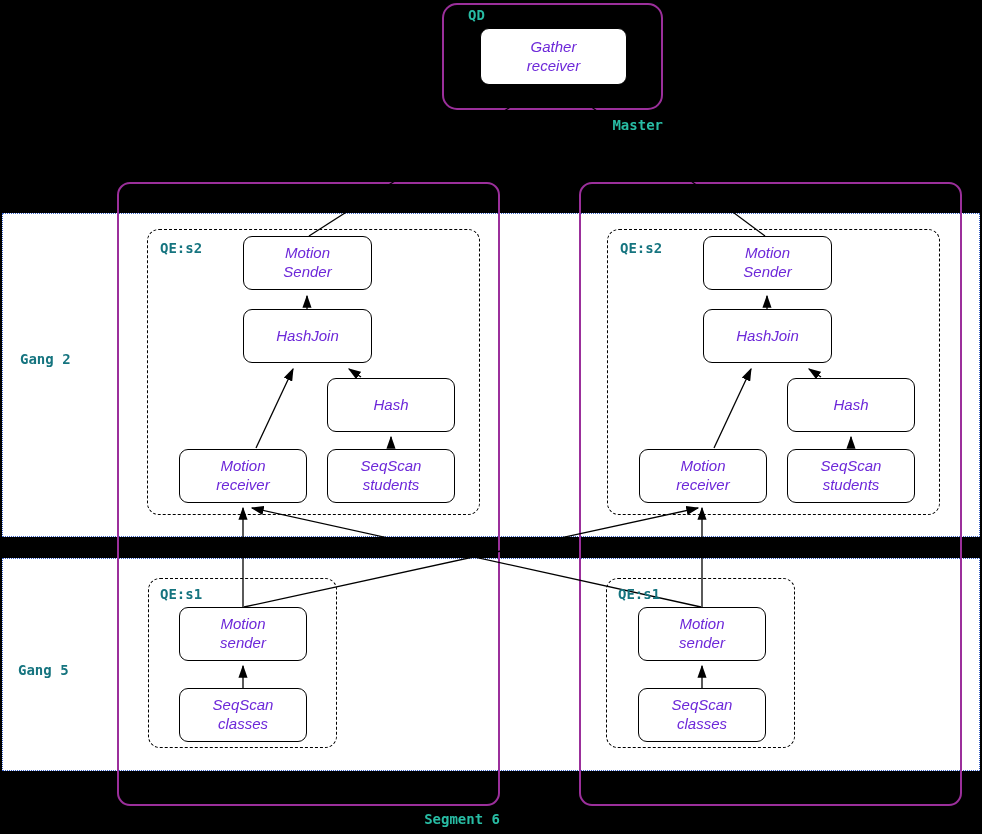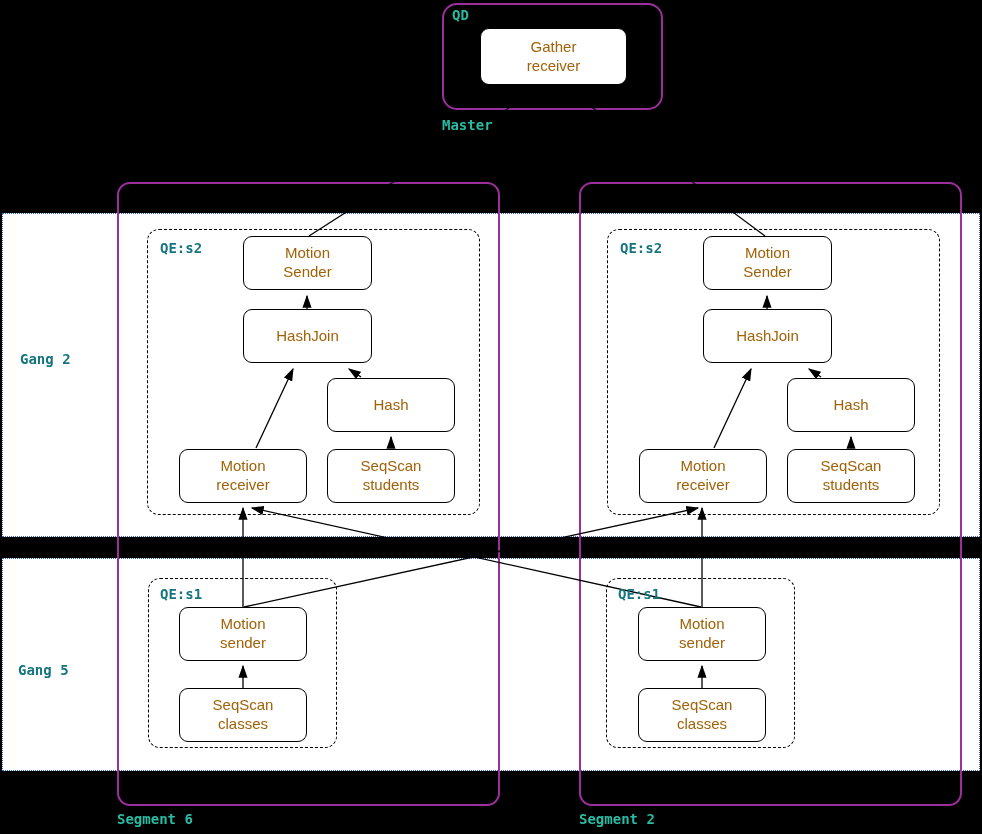--- a/index.html
+++ b/index.html
@@ -17,31 +17,31 @@
     border-radius:13px;box-sizing:border-box;background:transparent;z-index:2;
   }
   .qe-box{
     position:absolute;border:1.5px dashed #000;border-radius:12px;
     box-sizing:border-box;background:transparent;z-index:2;
   }
   #edge-layer{position:absolute;left:0;top:0;z-index:3;pointer-events:none;}
   .node{
     position:absolute;background:#fff;border:1.5px solid #000;border-radius:9px;
     display:flex;align-items:center;justify-content:center;text-align:center;
-    font-size:15px;line-height:1.25;color:#a16207;white-space:pre-line;
-    box-sizing:border-box;z-index:4;
+    font-size:15px;line-height:1.25;color:#6d28d9;white-space:pre-line;
+    box-sizing:border-box;z-index:4;font-style:italic;
   }
   .tag{
     position:absolute;font-family:"DejaVu Sans Mono",monospace;
     font-weight:bold;font-size:14px;z-index:5;white-space:nowrap;
   }
   .tag-dark{color:var(--teal-dark,#15747f);}
   .tag-bright{color:var(--teal-bright,#28bca4);}
   .caption{
-    position:absolute;text-align:left;font-family:"DejaVu Sans Mono",monospace;
+    position:absolute;text-align:right;font-family:"DejaVu Sans Mono",monospace;
     font-weight:bold;font-size:14px;color:var(--teal-bright,#28bca4);z-index:5;
   }
 </style>
 </head>
 <body>
 
 <div id="canvas" style="--bg: #000000; --band-fill: #ffffff; --band-border: #3a62c8; --purple: #9b2f9b; --teal-dark: #15747f; --teal-bright: #28bca4;">
 
   <div class="band" style="left:2px;top:213px;width:978px;height:324px;"></div>
   <div class="band" style="left:2px;top:558px;width:978px;height:213px;"></div>
@@ -72,21 +72,21 @@
       <line x1="767" y1="309" x2="767" y2="296" stroke="#000000" stroke-width="1.3" marker-end="url(#arrow)"></line>
       <line x1="714" y1="448" x2="751" y2="369" stroke="#000000" stroke-width="1.3" marker-end="url(#arrow)"></line>
       <line x1="821" y1="377" x2="809" y2="369" stroke="#000000" stroke-width="1.3" marker-end="url(#arrow)"></line>
       <line x1="851" y1="448" x2="851" y2="437" stroke="#000000" stroke-width="1.3" marker-end="url(#arrow)"></line>
       <line x1="702" y1="607" x2="702" y2="508" stroke="#000000" stroke-width="1.3" marker-end="url(#arrow)"></line>
       <line x1="701" y1="607" x2="252" y2="508" stroke="#000000" stroke-width="1.3" marker-end="url(#arrow)"></line>
       <line x1="702" y1="688" x2="702" y2="666" stroke="#000000" stroke-width="1.3" marker-end="url(#arrow)"></line>
       <line x1="765" y1="236" x2="566" y2="88" stroke="#000000" stroke-width="1.3" marker-end="url(#arrow)"></line>
     </svg>
 
-  <span class="tag tag-bright" style="left:452px;top:7px;">QD</span>
+  <span class="tag tag-bright" style="left:468px;top:7px;">QD</span>
   <div class="node" style="left:480px;top:28px;width:147px;height:57px;">Gather
 receiver</div>
   <div class="caption" style="left:442px;top:117px;width:221px;">Master</div>
 
   <span class="tag tag-dark" style="left:20px;top:351px;text-align:right;">Gang 2</span>
   <span class="tag tag-dark" style="left:18px;top:662px;">Gang 5</span>
 
   <span class="tag tag-dark" style="left:160px;top:240px;">QE:s2</span>
   <span class="tag tag-dark" style="left:620px;top:240px;">QE:s2</span>
   <span class="tag tag-dark" style="left:160px;top:586px;">QE:s1</span>
@@ -114,15 +114,14 @@
 sender</div>
   <div class="node" style="left:179px;top:688px;width:128px;height:54px;">SeqScan
 classes</div>
 
   <div class="node" style="left:638px;top:607px;width:128px;height:54px;">Motion
 sender</div>
   <div class="node" style="left:638px;top:688px;width:128px;height:54px;">SeqScan
 classes</div>
 
   <div class="caption" style="left:117px;top:811px;width:383px;">Segment 6</div>
-  <div class="caption" style="left:579px;top:811px;width:383px;">Segment 2</div>
 
 </div>
 
 </body></html>

